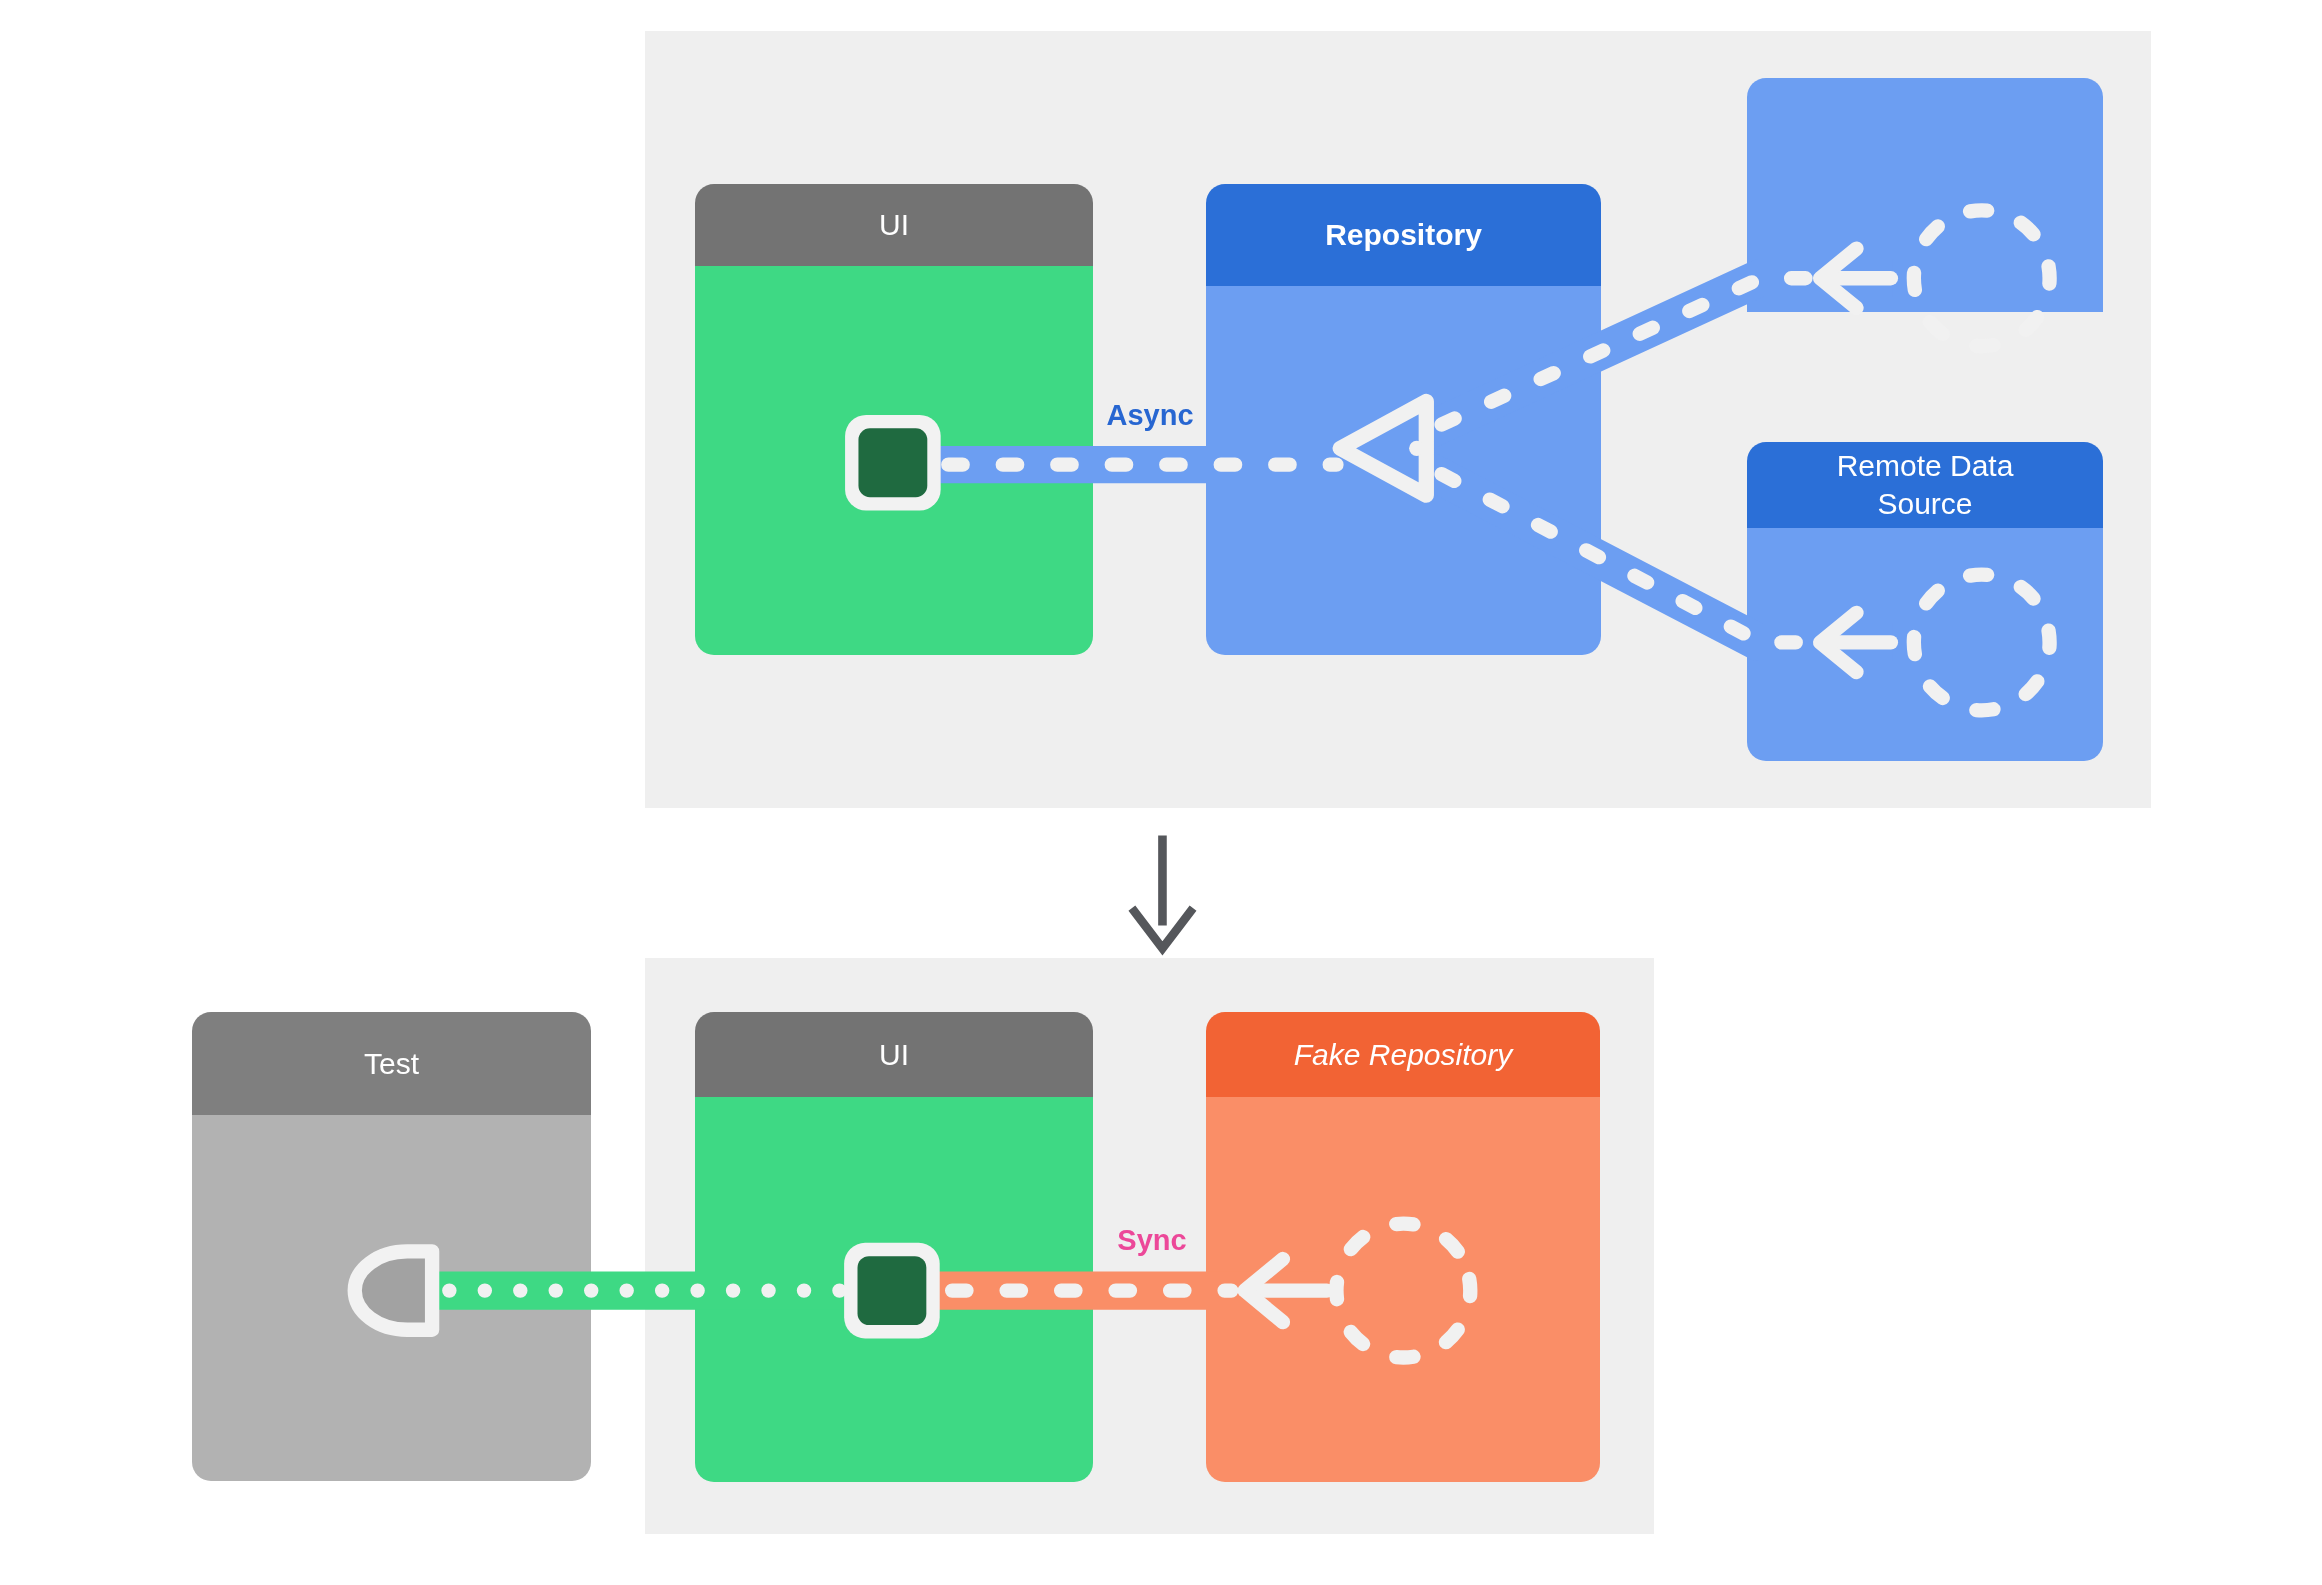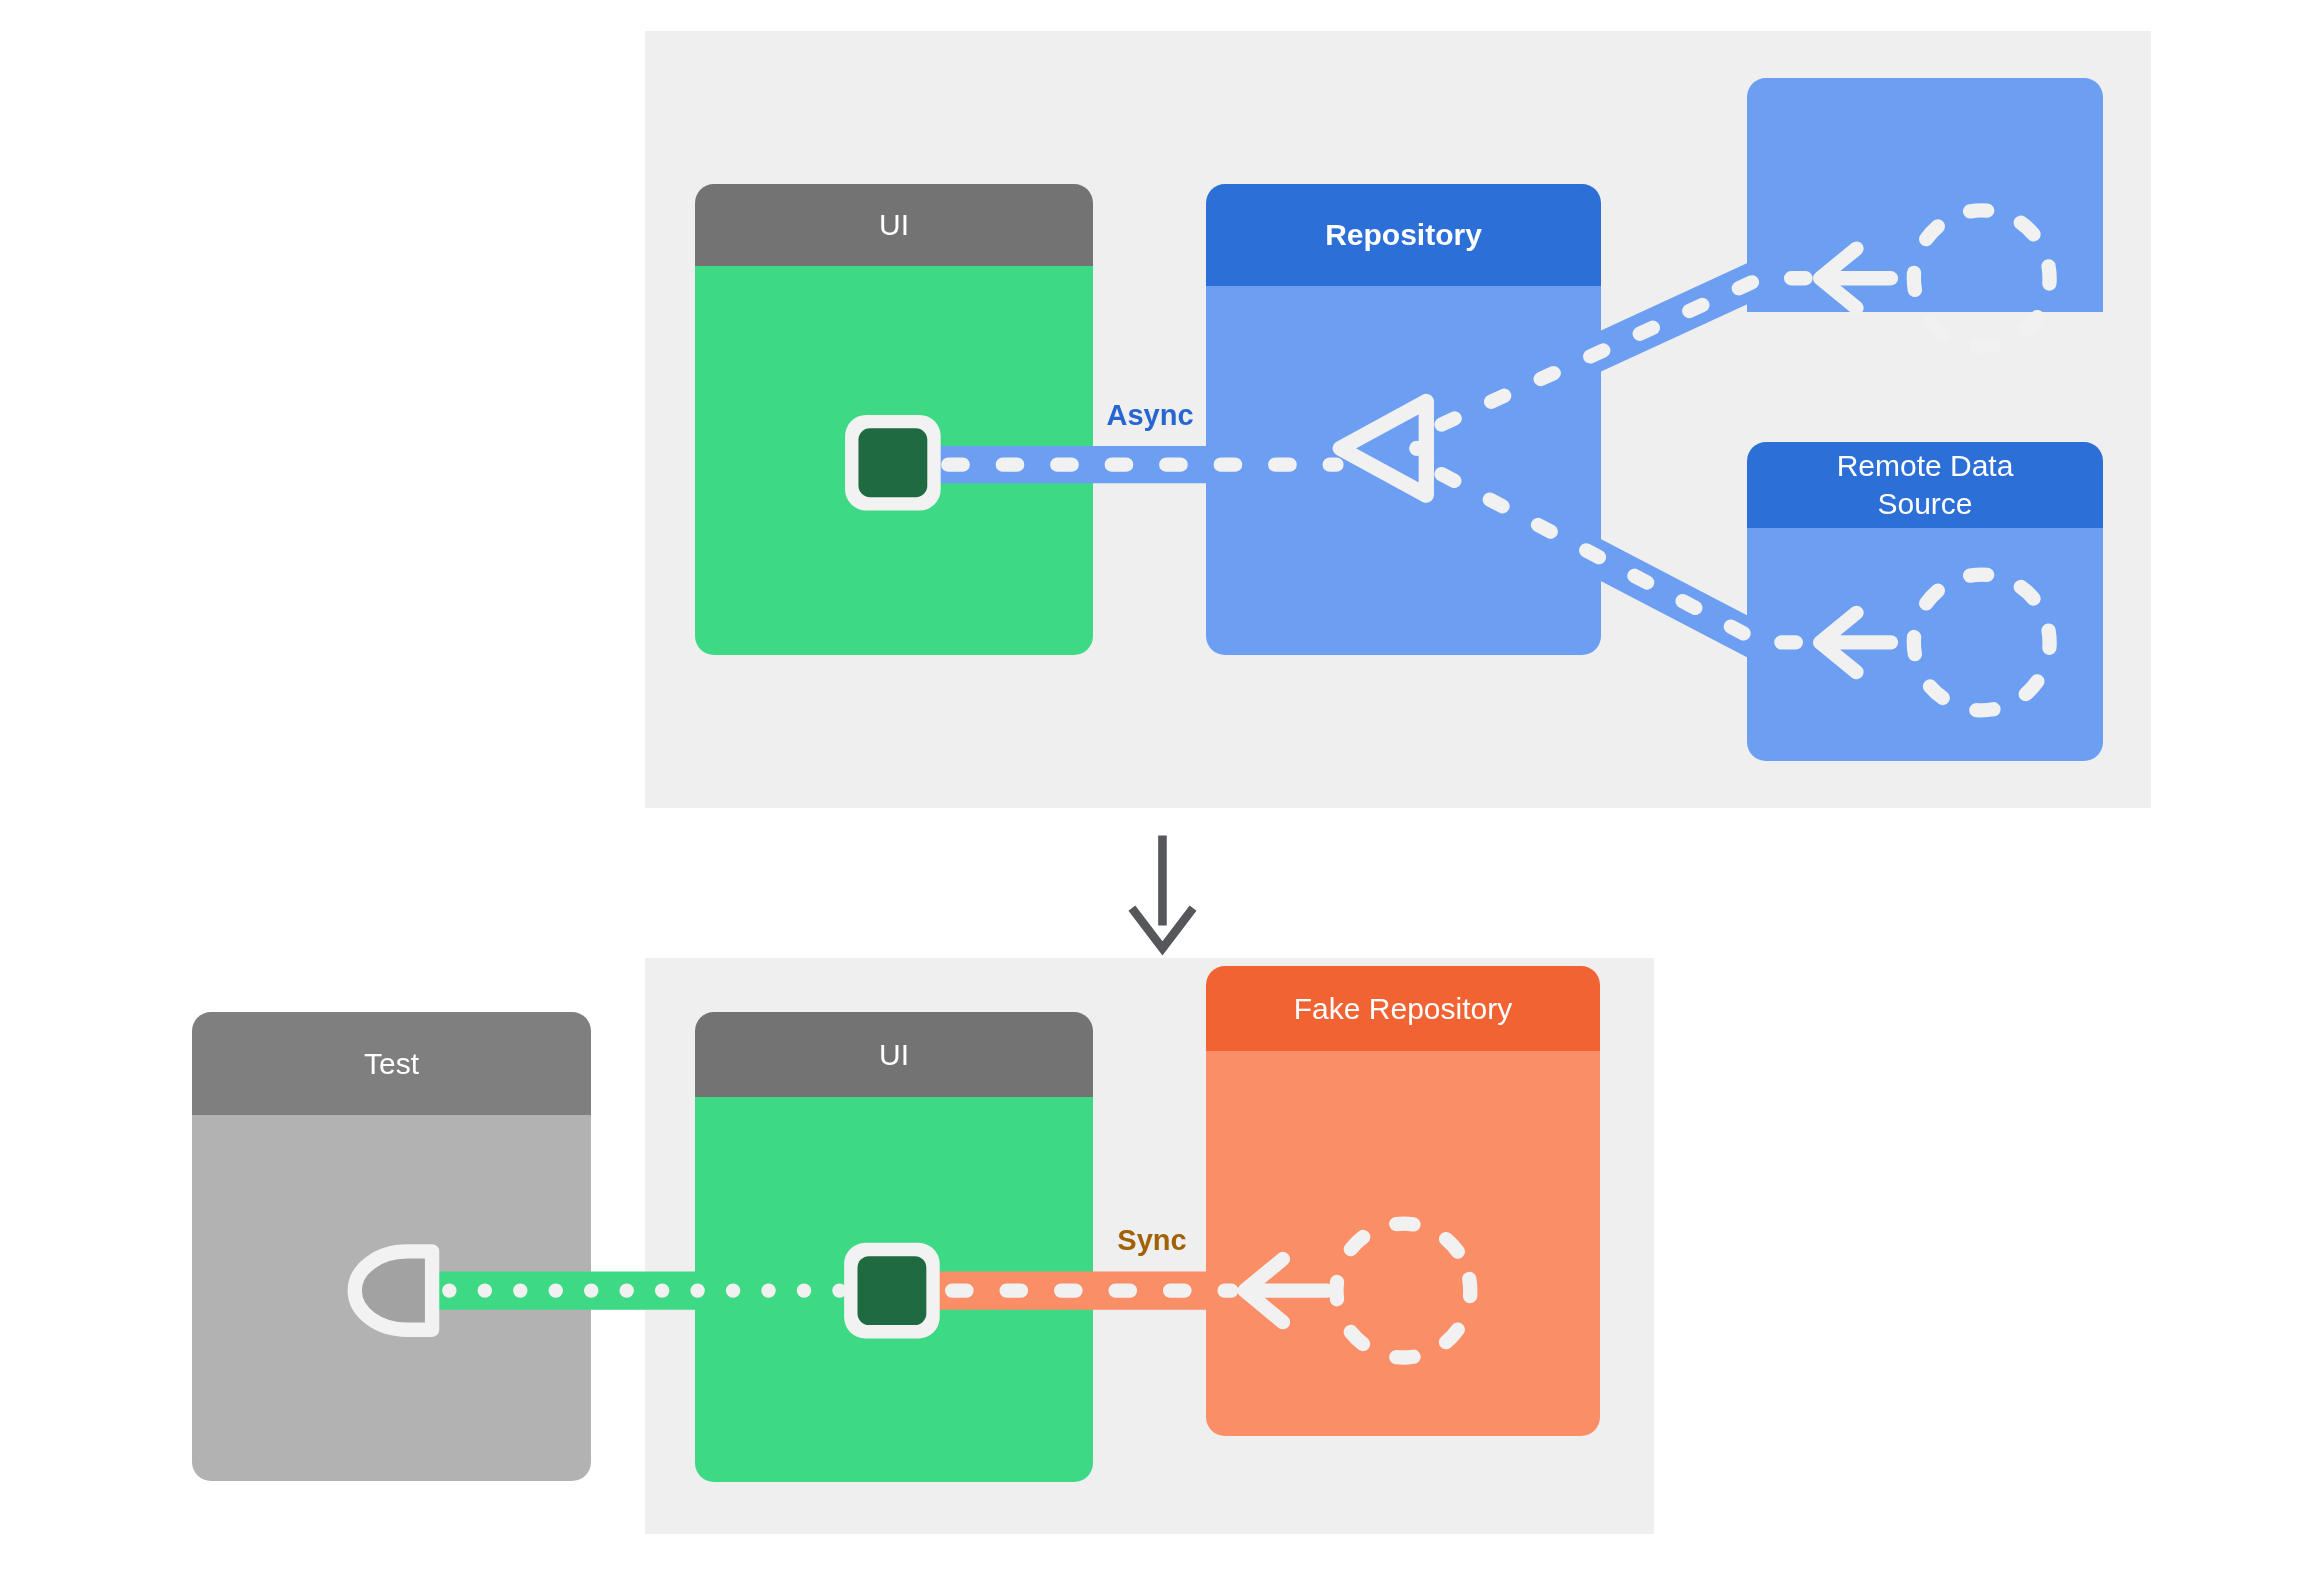--- a/index.html
+++ b/index.html
@@ -16,21 +16,21 @@
   .card-body{width:100%;}
   .green-h{background:#737373;}  .green-b{background:#3ed984;}
   .blue-h{background:#2b6fd7;}   .blue-b{background:#6c9ef2;}
   .orange-h{background:#f26334;} .orange-b{background:#fa8e67;}
   .gray-h{background:#7f7f7f;}   .gray-b{background:#b2b2b2;}
   .conn-label{
     position:absolute;width:134px;text-align:center;
     font-size:29px;font-weight:700;line-height:32.5px;
   }
   #async-label{color:#2766d1;}
-  #sync-label{color:#a16207;}
+  #sync-label{color:#ec4899;}
   #overlay{position:absolute;left:0;top:0;pointer-events:none;}
 </style>
 </head>
 <body>
 
 <div id="canvas">
 
   <div class="panel" style="left:645px;top:31px;width:1506px;height:777px;"></div>
   <div class="panel" style="left:645px;top:958px;width:1009px;height:576px;"></div>
 
@@ -66,21 +66,21 @@
     <div class="card-body gray-b" style="height:384px;"></div>
   </div>
 
   <div class="card" style="left:695px;top:1012px;width:398px;height:470px;">
     <div class="card-header green-h" style="height:85px;">
       <span>UI</span>
     </div>
     <div class="card-body green-b" style="height:385px;"></div>
   </div>
 
-  <div class="card" style="left:1206px;top:966px;width:394px;height:470px;">
+  <div class="card" style="left:1206px;top:1012px;width:394px;height:470px;font-style:italic;">
     <div class="card-header orange-h" style="height:85px;">
       <span>Fake Repository</span>
     </div>
     <div class="card-body orange-b" style="height:385px;"></div>
   </div>
 
   <svg id="overlay" width="2323" height="1586" viewBox="0 0 2430 1659">
 
     <path d="M933 486 H1455" stroke="#6c9ef2" stroke-width="39" fill="none"></path>
     <path d="M1460 466 L1840 291 H1980" stroke="#6c9ef2" stroke-width="39" fill="none" stroke-linejoin="round"></path>

